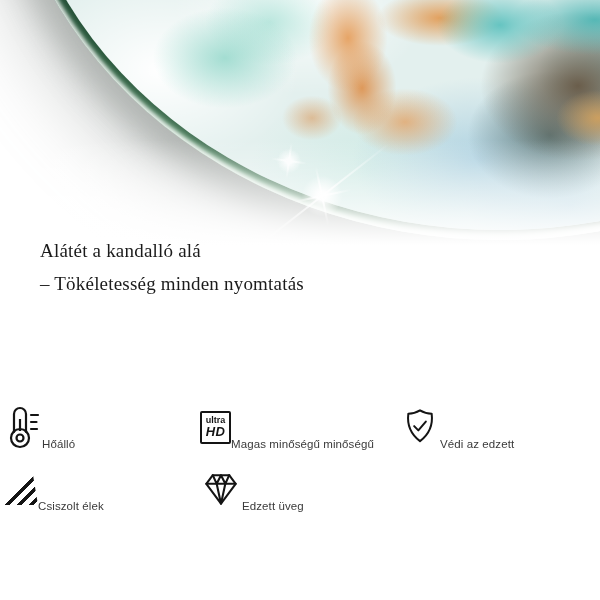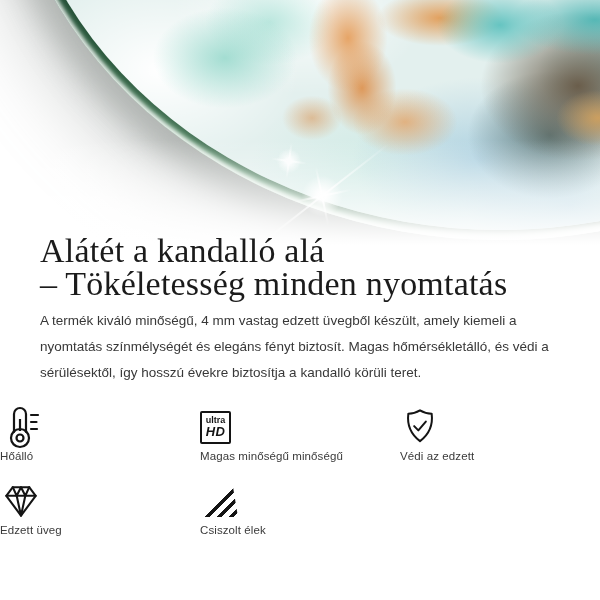--- a/index.html
+++ b/index.html
@@ -46,28 +46,28 @@
   .sparkle .v{transform:rotate(90deg);}
   .s1{left:292px;top:166px;width:60px;height:60px;transform:rotate(-12deg);}
   .s2{left:271px;top:143px;width:36px;height:36px;transform:rotate(8deg);opacity:.9;}
   .ray{position:absolute;left:237px;top:195px;width:170px;height:2px;transform:rotate(-38deg);
     background:linear-gradient(90deg,rgba(255,255,255,0),rgba(255,255,255,.85) 50%,rgba(255,255,255,0));}
   .fade{position:absolute;left:0;top:140px;width:600px;height:122px;
     background:linear-gradient(to bottom,rgba(255,255,255,0) 0%,rgba(255,255,255,.55) 50%,#fff 86%);}
 
   
   .content{position:absolute;left:40px;top:234px;width:520px;}
-  h1{margin:0;font-family:"Liberation Serif",serif;font-weight:400;font-size:34px;line-height:33px;color:#1b1b1b;letter-spacing:.2px;}
+  h1{margin:0;font-family:"Liberation Serif",serif;font-weight:400;font-size:19px;line-height:33px;color:#1b1b1b;letter-spacing:.2px;}
   h1 span{display:block;}
   .desc{margin:8px 0 0 0;max-width:510px;font-size:13.5px;line-height:26px;color:#383838;}
 
   
   .features{position:absolute;left:0;top:404px;width:600px;display:grid;
     grid-template-columns:repeat(3,1fr);row-gap:16px;}
-  .feature{display:flex;flex-direction:column;align-items:flex-start;}
+  .feature{display:flex;flex-direction:row;align-items:flex-end;}
   .f-icon{height:46px;display:flex;align-items:center;justify-content:center;color:#141414;}
   .f-label{font-size:11.5px;color:#3a3a3a;letter-spacing:.1px;}
   svg{display:block;}
 
   .uhd{width:27px;height:29px;border:2.5px solid #141414;border-radius:2px;
     display:flex;flex-direction:column;align-items:center;justify-content:center;}
   .uhd .t{font-size:9px;font-weight:700;line-height:9px;color:#141414;}
   .uhd .b{font-size:13px;font-weight:800;line-height:13px;color:#141414;letter-spacing:.3px;font-style:italic;}
 
   .stripes{width:38px;height:32px;
@@ -95,21 +95,20 @@
         <div class="v"></div>
     </div>
     <div class="fade"></div>
   </div>
 
   <div class="content">
     <h1>
       <span>Alátét a kandalló alá</span>
       <span>– Tökéletesség minden nyomtatás</span>
     </h1>
-    <p class="desc">A termék kiváló minőségű, 4 mm vastag edzett üvegből készült, amely kiemeli a nyomtatás színmélységét és elegáns fényt biztosít. Magas hőmérsékletálló, és védi a sérülésektől, így hosszú évekre biztosítja a kandalló körüli teret.</p>
   </div>
 
   <div class="features">
 
     <div class="feature">
       <div class="f-icon">
         <svg width="42" height="46" viewBox="0 0 42 46" fill="none" stroke="#141414" stroke-width="2.2">
           <path d="M14 28 V10 a6 6 0 0 1 12 0 V28" stroke-linecap="round"></path>
           <circle cx="20" cy="34" r="9"></circle>
           <circle cx="20" cy="34" r="3.5"></circle>
@@ -137,32 +136,32 @@
         <svg width="40" height="42" viewBox="0 0 48 48" fill="none" stroke="#141414" stroke-width="2.4" stroke-linejoin="round" stroke-linecap="round">
           <path d="M24 4 C20 6.5 15 8 10 8 C8.5 20 12 32 24 41 C36 32 39.5 20 38 8 C33 8 28 6.5 24 4 Z"></path>
           <path d="M17 23 L22 28 L31 17.5"></path>
         </svg>
       </div>
       <div class="f-label">Védi az edzett</div>
     </div>
 
     <div class="feature">
       <div class="f-icon">
+        <div class="stripes"></div>
+      </div>
+      <div class="f-label">Csiszolt élek</div>
+    </div>
+
+    <div class="feature">
+      <div class="f-icon">
         <svg width="42" height="38" viewBox="0 0 48 44" fill="none" stroke="#141414" stroke-width="2.4" stroke-linejoin="round" stroke-linecap="round">
           <path d="M7 16 L14.5 6 H33.5 L41 16 L24 39 Z"></path>
           <line x1="7" y1="16" x2="41" y2="16"></line>
           <path d="M14.5 6 L19 16 L24 6 L29 16 L33.5 6"></path>
           <path d="M19 16 L24 39 L29 16"></path>
         </svg>
       </div>
       <div class="f-label">Edzett üveg</div>
     </div>
 
-    <div class="feature">
-      <div class="f-icon">
-        <div class="stripes"></div>
-      </div>
-      <div class="f-label">Csiszolt élek</div>
-    </div>
-
 
   </div>
 </div>
 
 </body></html>

